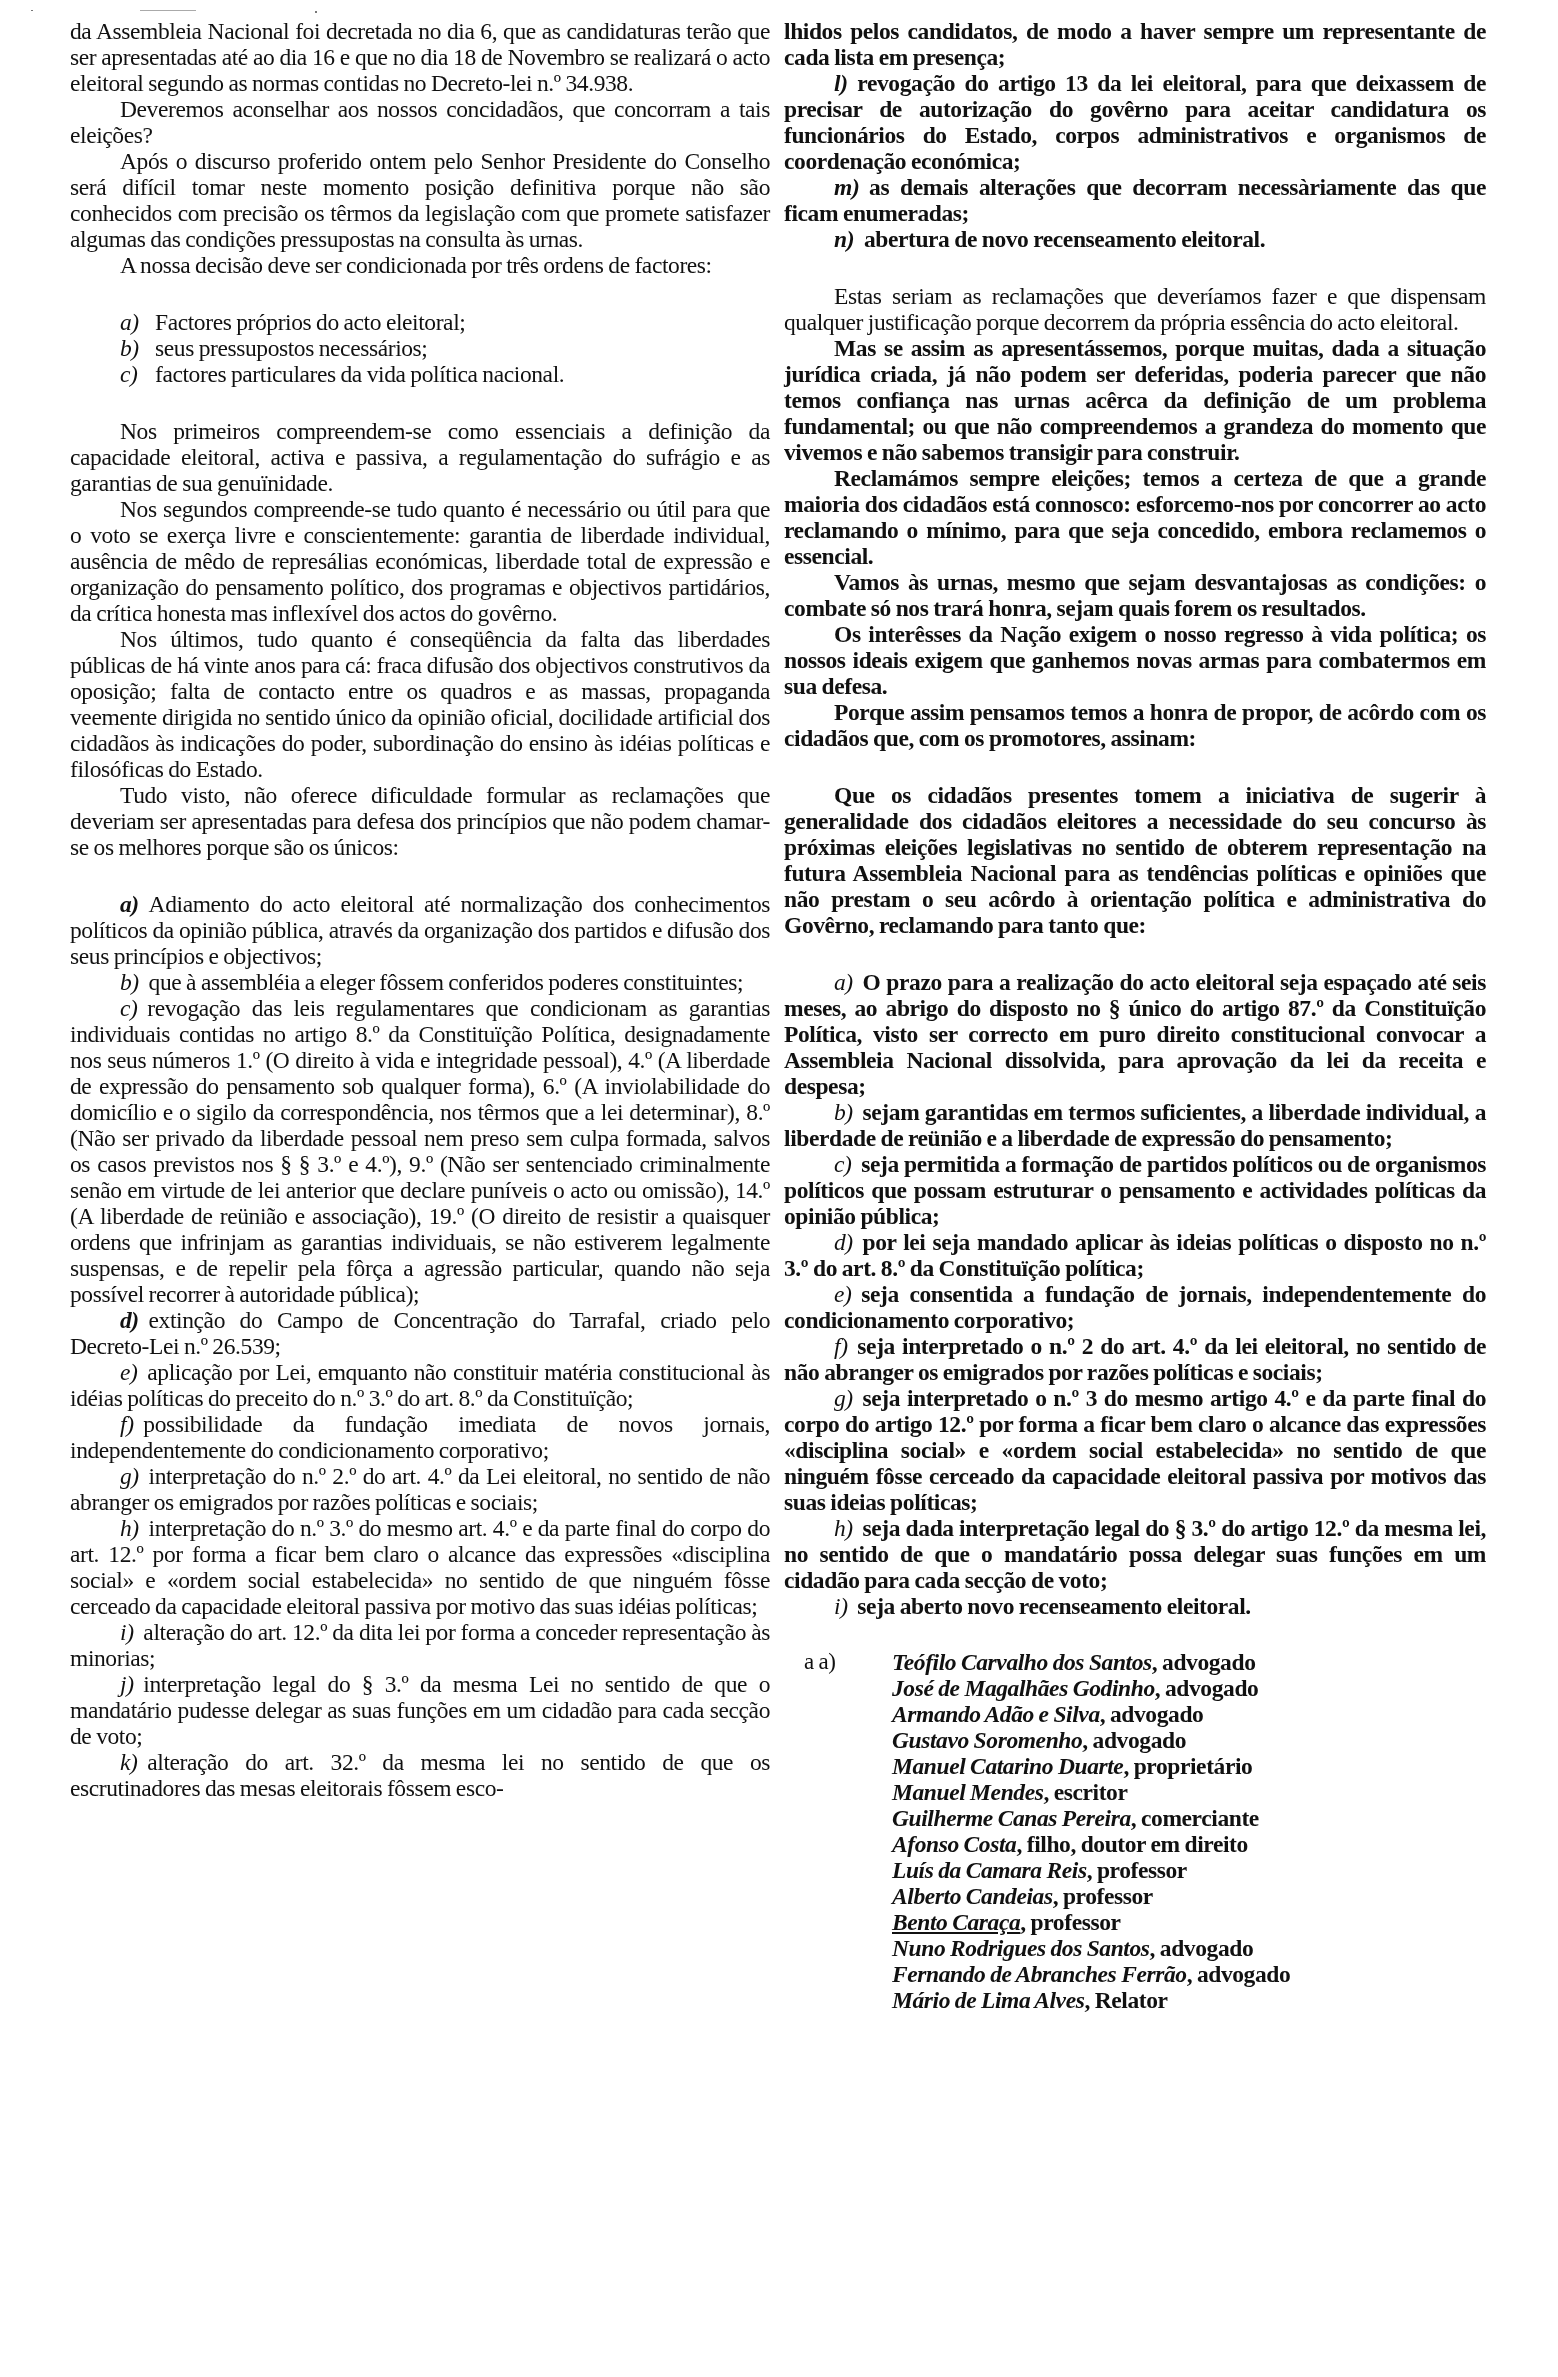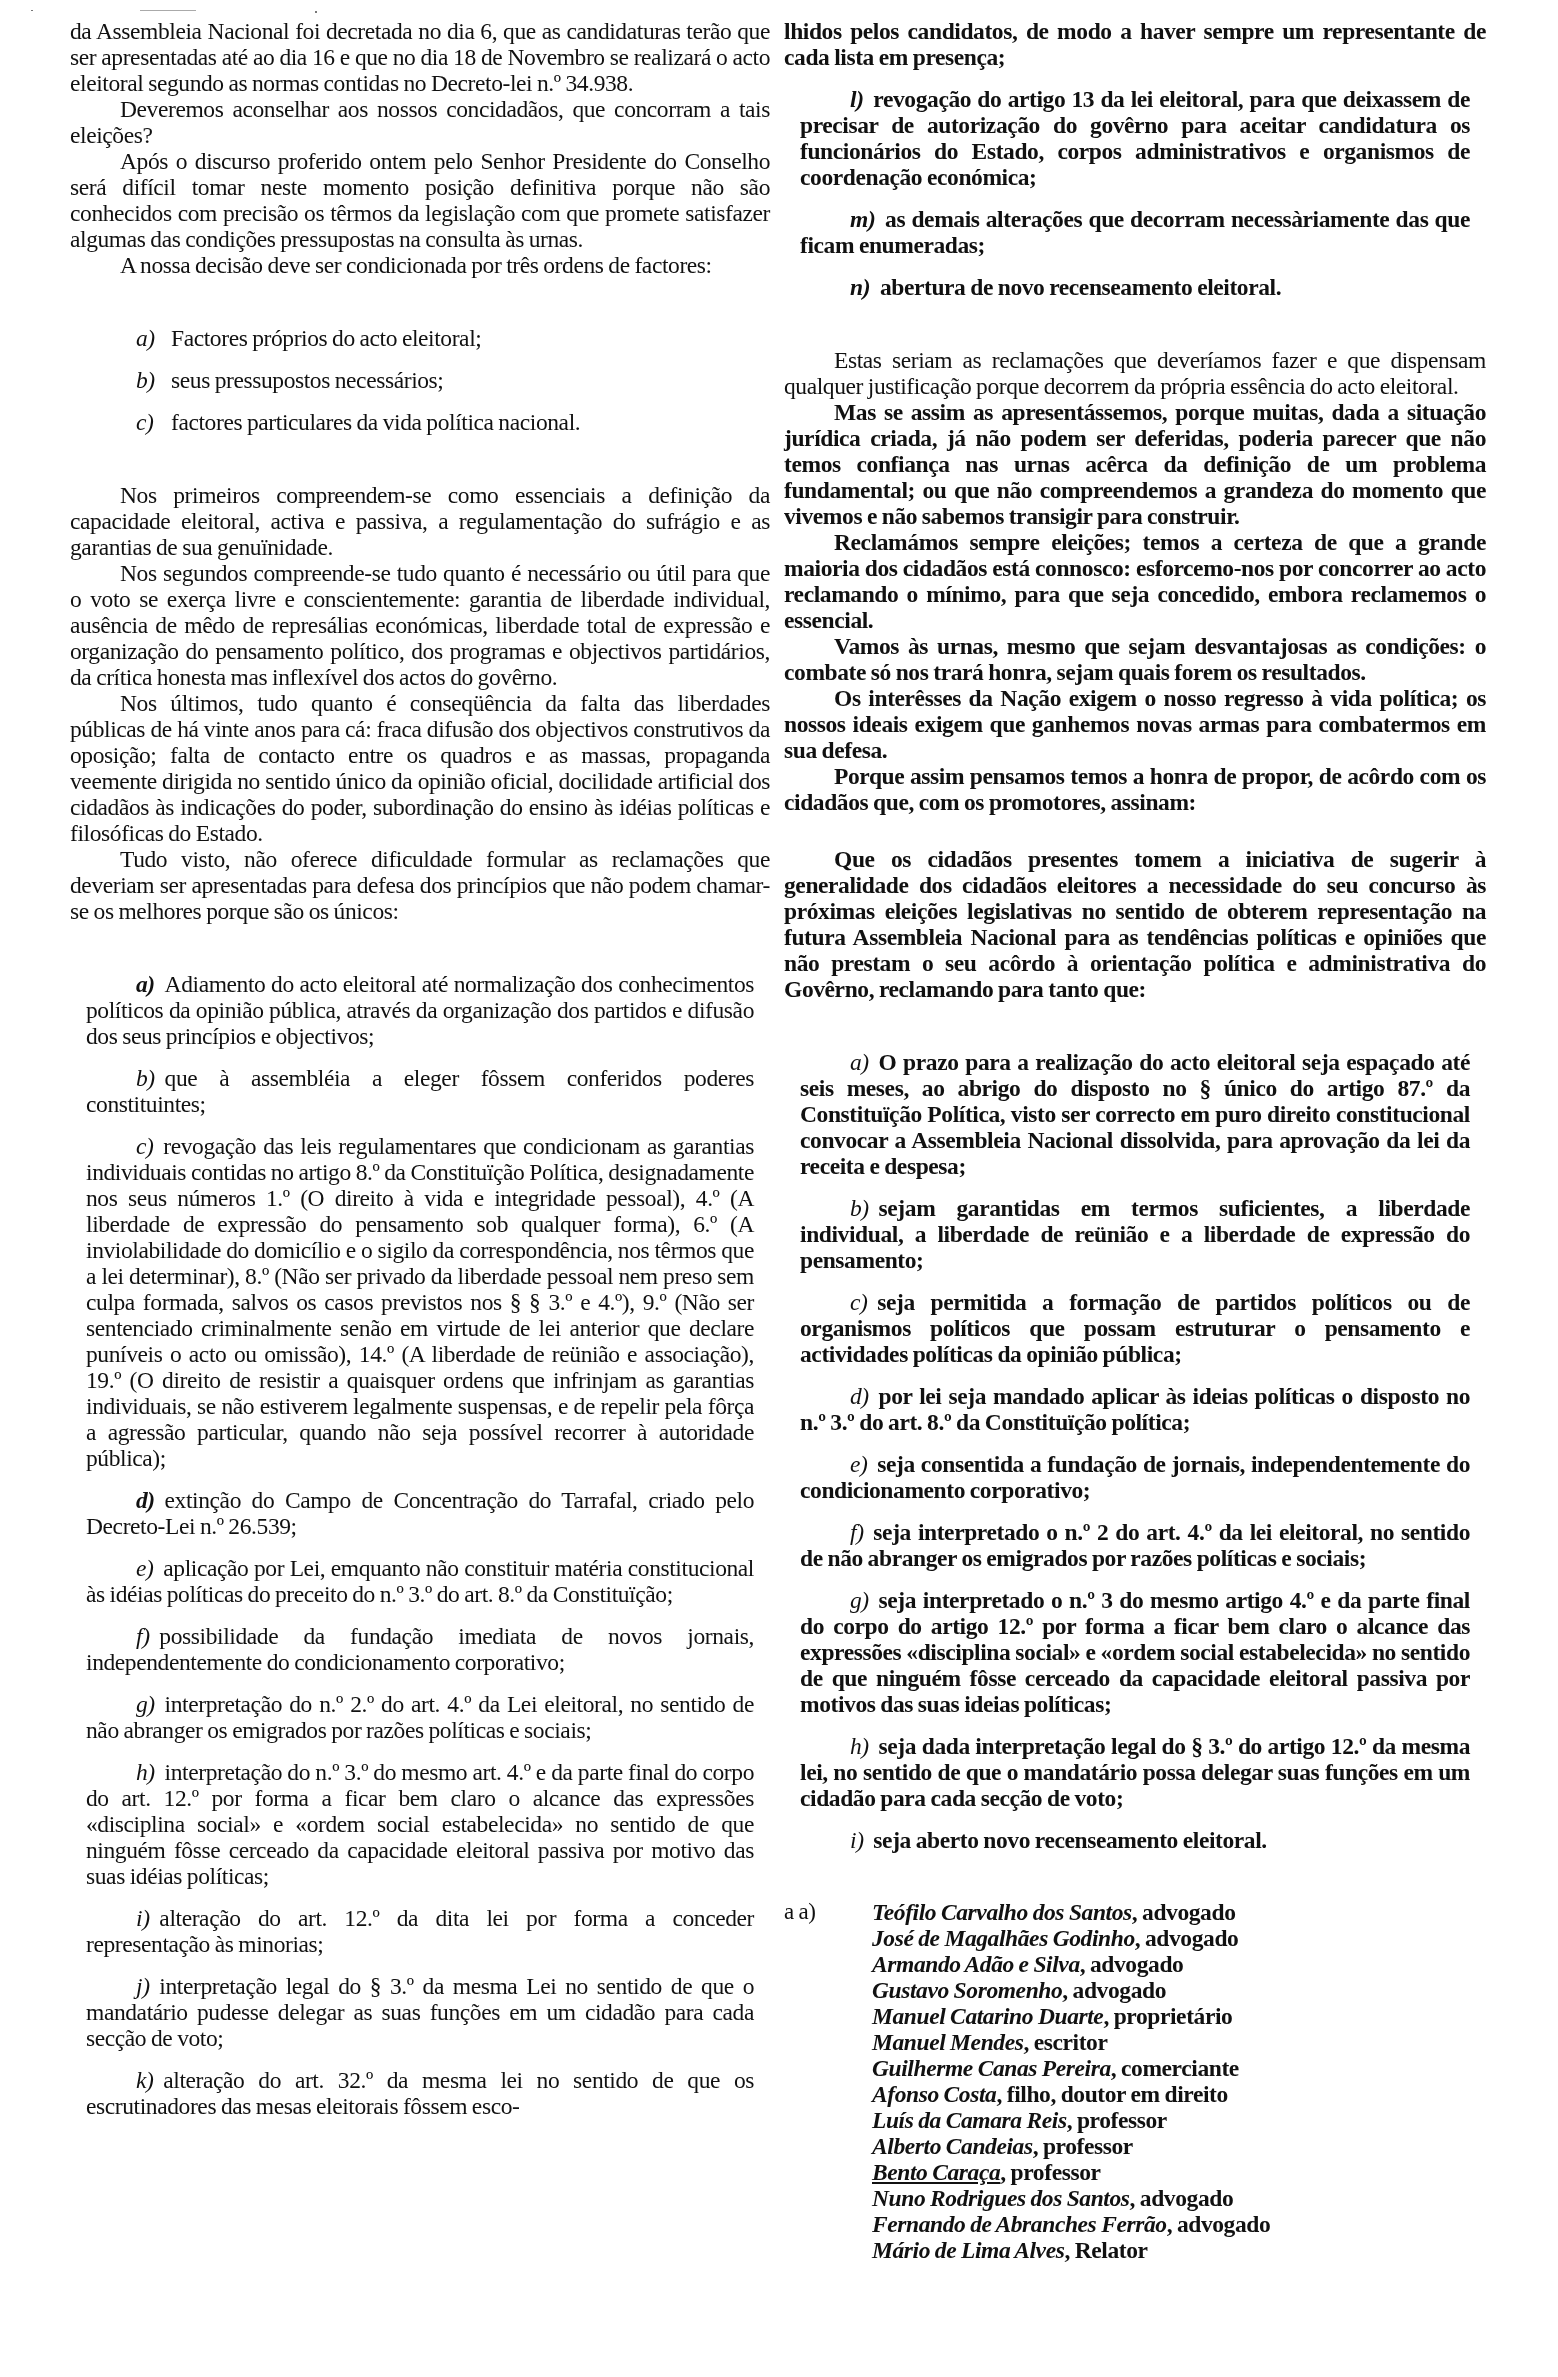--- a/index.html
+++ b/index.html
@@ -14,26 +14,26 @@
     font-size: 23.5px; line-height: 26px;
     text-align: justify; hyphens: manual;
     letter-spacing: -0.4px; word-spacing: -0.7px;
   }
   .col-left { left: 70px; width: 700px; }
   .col-right { left: 784px; width: 702px; }
   .p { margin: 0; text-indent: 50px; }
   .p.noindent { text-indent: 0; }
   .gap { height: 26px; }
   .gap-lg { height: 31px; }
-  .list-item { margin: 16px; text-indent: 50px; }
+  .list-item { margin: 0; text-indent: 50px; }
   .short-list .list-item { padding-left: 50px; text-indent: 0; }
   .lbl { font-style: italic; margin-right: 9.8px; }
   .short-list .lbl { display: inline-block; width: 28px; margin-right: 7px; }
   .bold { font-weight: bold; }
-  .sig-block { display: grid; grid-template-columns: 88px 1fr; margin-top: 4.2px; }
+  .sig-block { display: grid; grid-template-columns: 88px 1fr; margin-top: 4.2px; margin-left: 20px; }
   .sig-label { font-size: 23px; }
   .sig-list { margin: 0; padding: 0; list-style: none; }
   .sig-list li { line-height: 26px; white-space: nowrap; }
   .sig-name { font-style: italic; font-weight: bold; }
   .sig-name.struck { text-decoration: underline; }
   .speck { position: absolute; background: #777; width: 2.1px; height: 1.4px; }
 </style>
 </head>
 <body>
 

